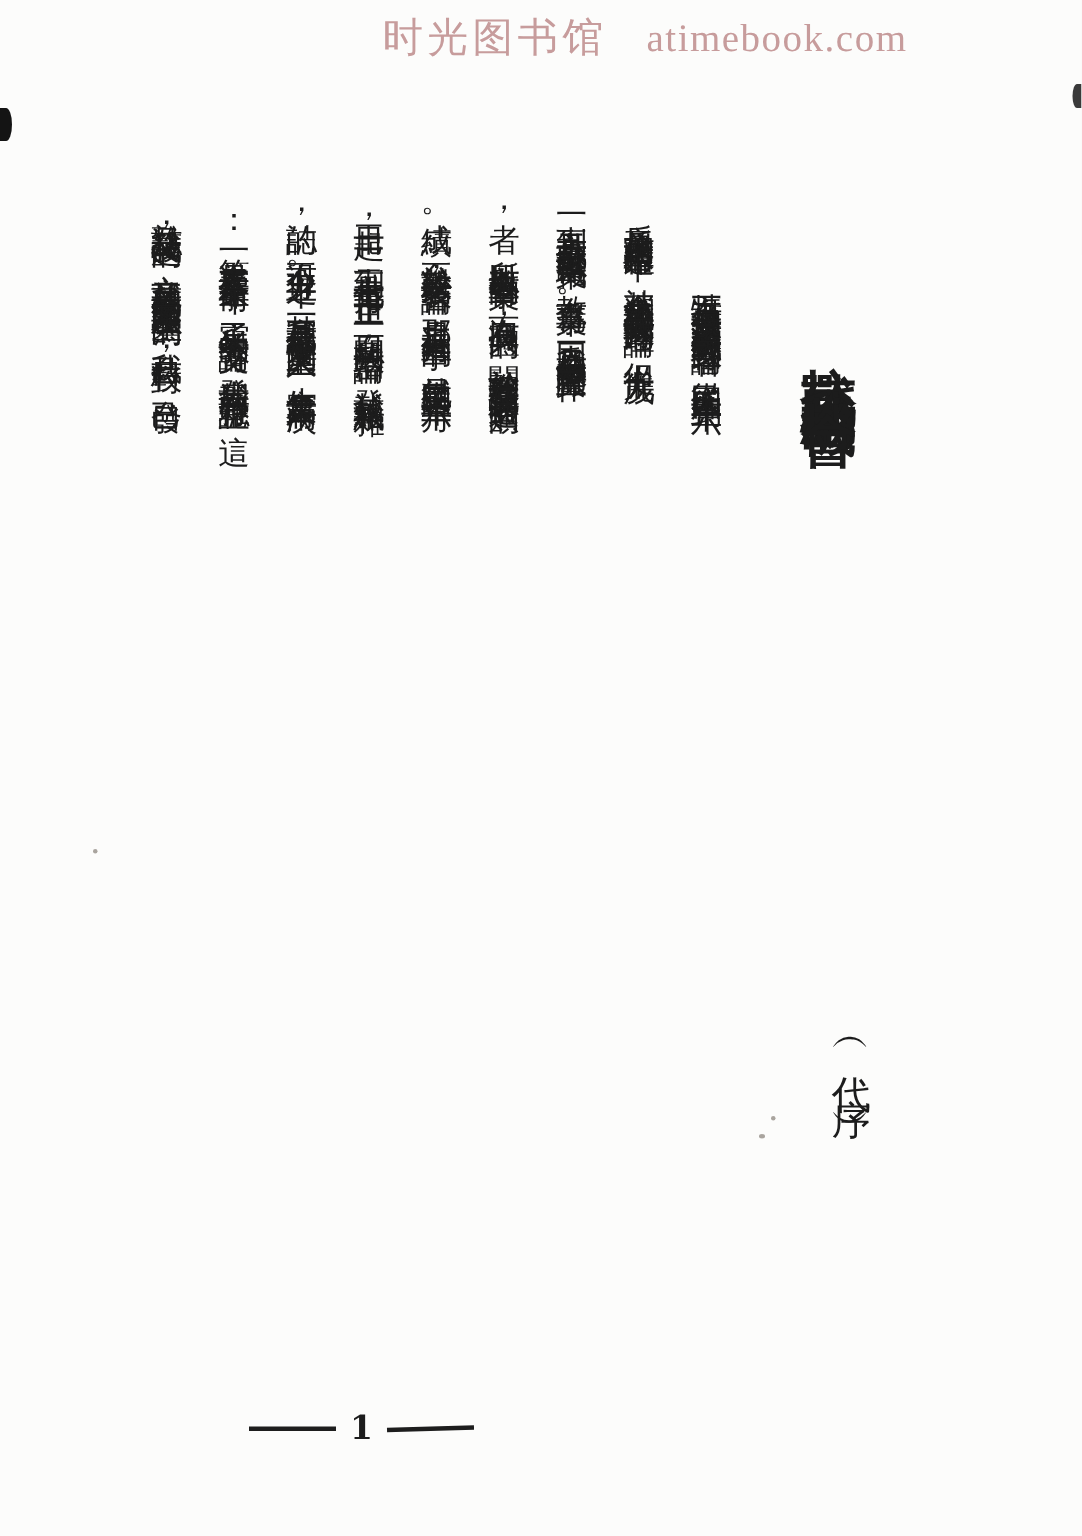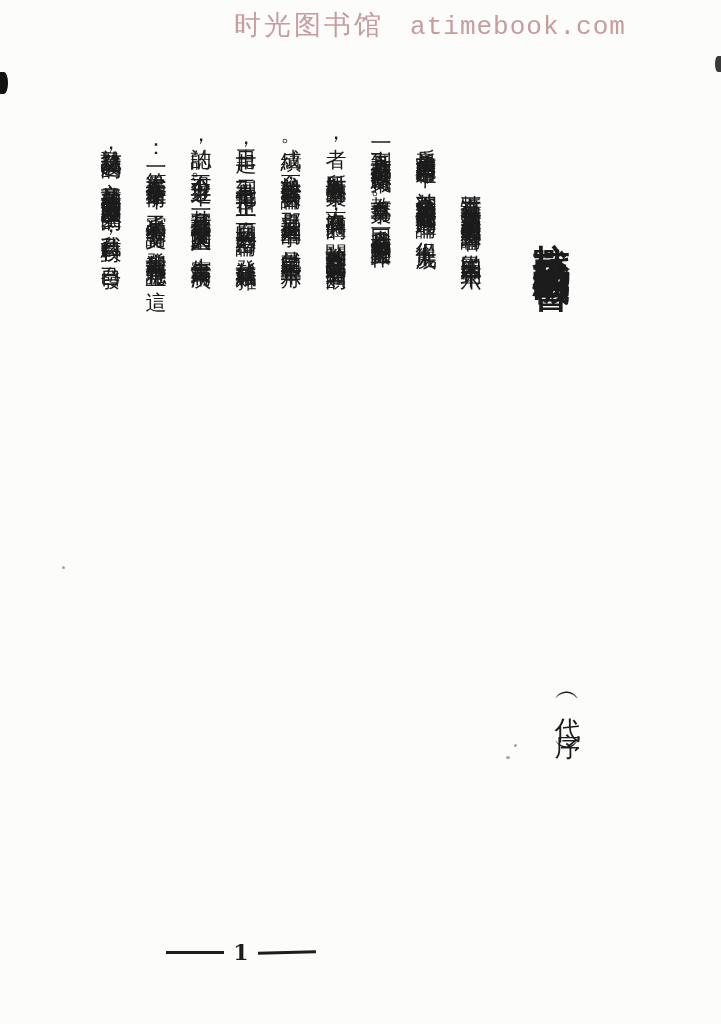--- a/index.html
+++ b/index.html
@@ -26,21 +26,21 @@
     user-select: none;
   }
   .watermark .cn {
     font-size: 27px;
     font-family: "DejaVu Sans", sans-serif;
     letter-spacing: 3px;
     margin-right: 26px;
   }
   .watermark .latin {
     font-size: 26px;
-    font-family: Liberation Mono, monospace;
+    font-family: Liberation Serif, serif;
     letter-spacing: 1px;
   }
 
   
   .title {
     position: absolute;
     top: 214px; left: 528px;
     writing-mode: vertical-rl;
     text-orientation: mixed;
     font-size: 37px;

